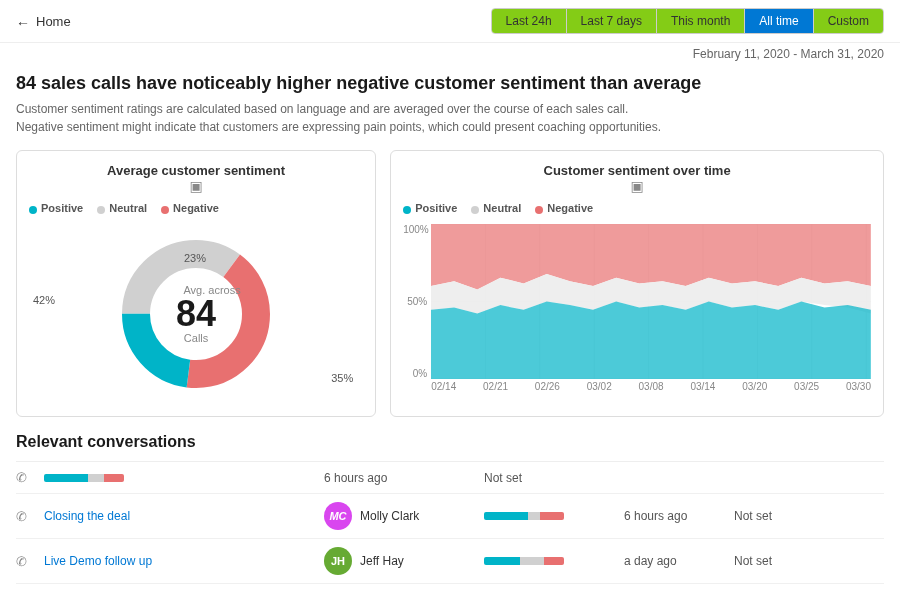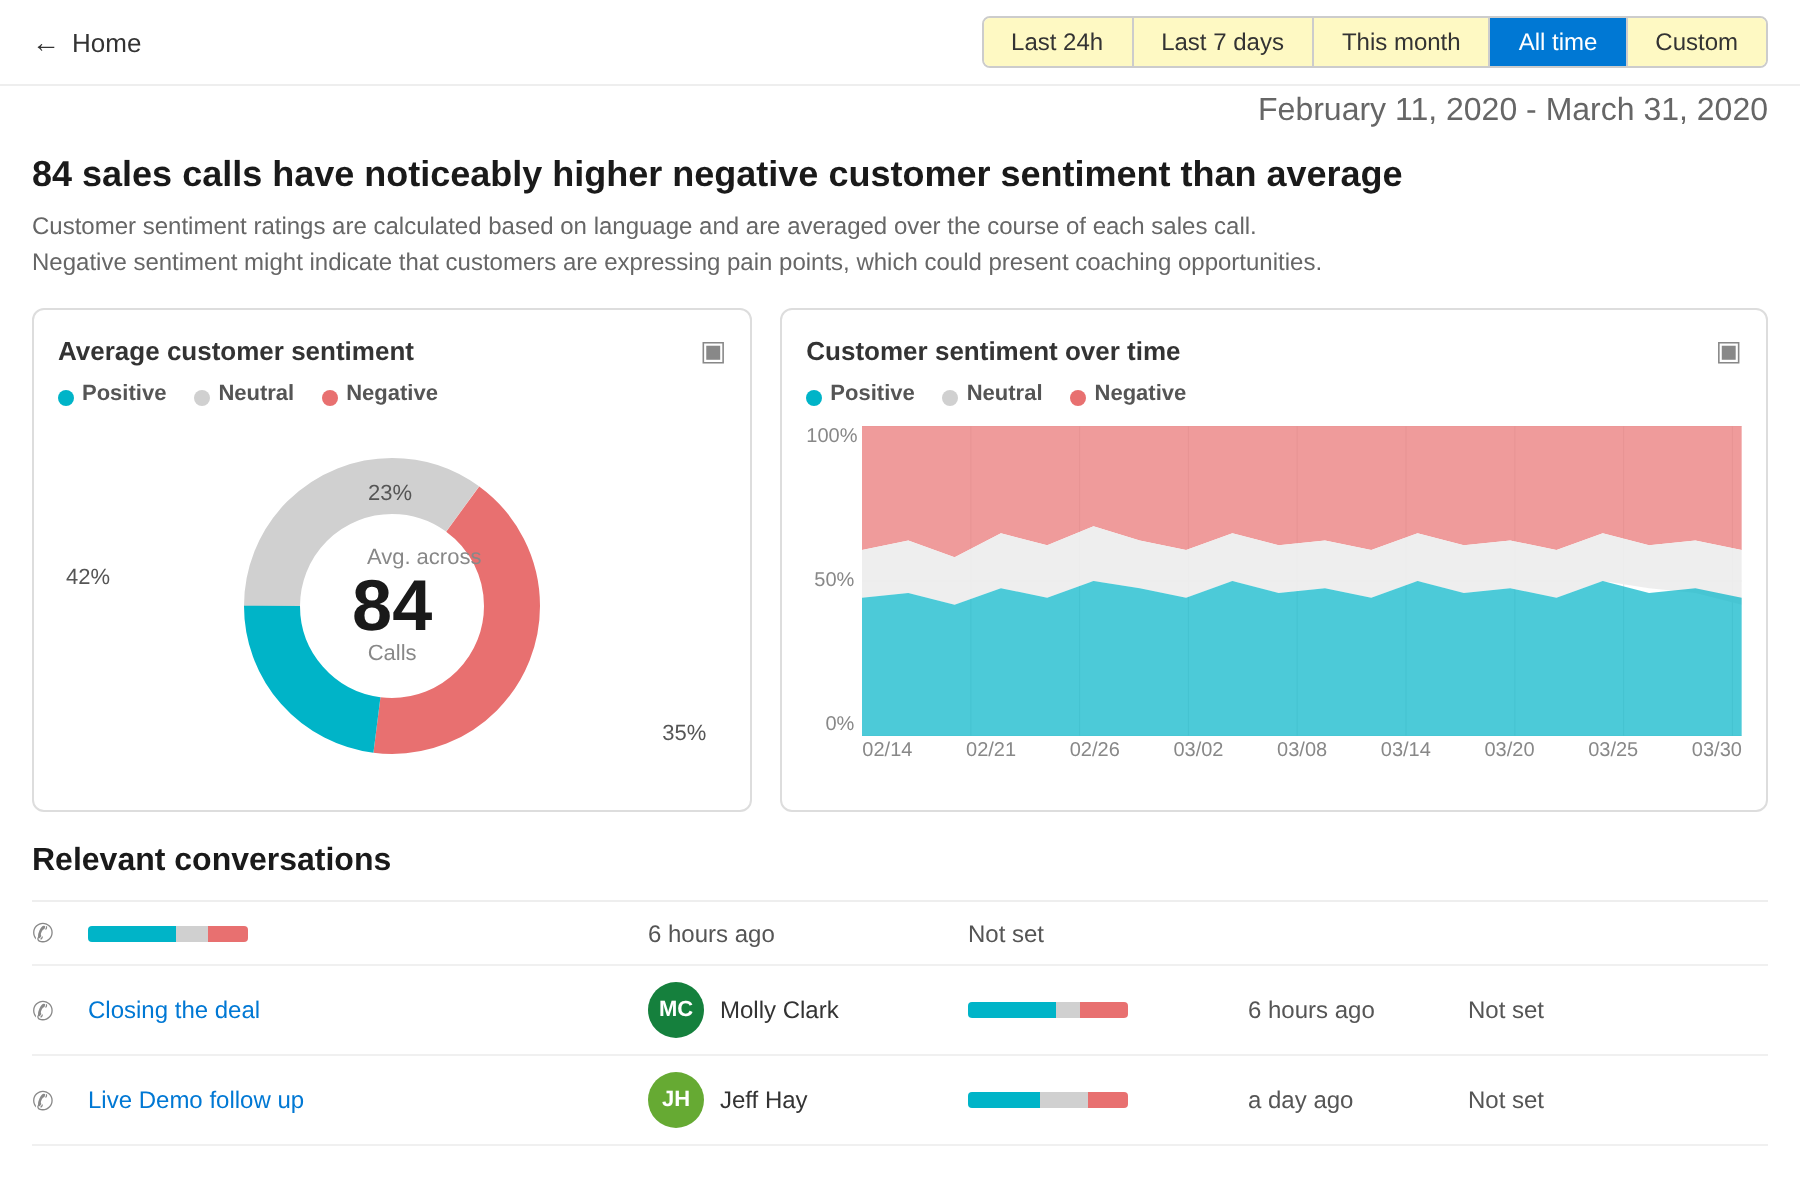--- a/index.html
+++ b/index.html
@@ -3,36 +3,36 @@
   <meta charset="utf-8">
   <style>
     * { box-sizing: border-box; margin: 0; padding: 0; }
     body { font-family: 'Segoe UI', Arial, sans-serif; background: #fff; color: #333; font-size: 13px; width: 900px; height: 600px; overflow: hidden; }
 
     
     .header { display: flex; align-items: center; justify-content: space-between; padding: 8px 16px; border-bottom: 1px solid #eee; }
     .back-link { display: flex; align-items: center; gap: 6px; color: #333; text-decoration: none; font-size: 13px; cursor: pointer; }
     .back-arrow { font-size: 14px; }
     .time-filters { display: flex; gap: 0; border: 1px solid #ccc; border-radius: 4px; overflow: hidden; }
-    .time-btn { padding: 5px 14px; background: #fef9c3; border: none; border-right: 1px solid #ccc; cursor: pointer; font-size: 12px; color: #333; }
+    .time-btn { padding: 5px 14px; background: #84cc16; border: none; border-right: 1px solid #ccc; cursor: pointer; font-size: 12px; color: #333; }
     .time-btn:last-child { border-right: none; }
     .time-btn.active { background: #0078d4; color: #fff; }
 
     
-    .date-range { text-align: right; padding: 4px 16px; font-size: 16px; color: #666; }
+    .date-range { text-align: right; padding: 4px 16px; font-size: 12px; color: #666; }
 
     
     .main { padding: 8px 16px; }
     .headline { font-size: 18px; font-weight: 600; margin-bottom: 6px; color: #1a1a1a; }
     .subtitle { font-size: 12px; color: #666; line-height: 1.5; margin-bottom: 14px; }
 
     
     .charts-row { display: flex; gap: 14px; margin-bottom: 16px; }
     .chart-card { border: 1px solid #ddd; border-radius: 6px; padding: 12px; flex: 1; }
-    .chart-title-row { display: flex; justify-content: space-between; align-items: center; margin-bottom: 8px; }
+    .chart-title-row { display: flex; justify-content: center; align-items: center; margin-bottom: 8px; flex-direction: column; }
     .chart-title { font-size: 13px; font-weight: 600; color: #333; }
     .chart-icon { color: #888; font-size: 14px; }
 
     
     .legend { display: flex; gap: 14px; margin-bottom: 10px; }
     .legend-item { display: flex; align-items: flex-end; gap: 4px; font-size: 11px; color: #555; font-weight: bold; }
     .legend-dot { width: 8px; height: 8px; border-radius: 50%; }
     .dot-positive { background: #00b4c8; }
     .dot-neutral { background: #d0d0d0; }
     .dot-negative { background: #e87070; }
@@ -50,21 +50,21 @@
     
     .section-title { font-size: 16px; font-weight: 600; margin-bottom: 10px; color: #1a1a1a; }
     .table-container { border-top: 1px solid #eee; }
     .table-header { display: grid; grid-template-columns: 28px 1fr 160px 140px 110px 150px; padding: 6px 0; border-bottom: 1px solid #eee; }
     .table-header-cell { font-size: 11px; color: #888; font-weight: 500; }
     .table-row { display: grid; grid-template-columns: 28px 1fr 160px 140px 110px 150px; padding: 8px 0; border-bottom: 1px solid #f0f0f0; align-items: center; }
     .title-cell { font-size: 12px; color: #0078d4; cursor: pointer; }
     .owner-cell { display: flex; align-items: center; gap: 8px; }
     .avatar { width: 28px; height: 28px; border-radius: 50%; display: flex; align-items: center; justify-content: font-size; font-size: 11px; font-weight: 700; color: #fff; justify-content: center; }
     .av-il { background: #0078d4; }
-    .av-mc { background: #15803d; }
+    .av-mc { background: #d946ef; font-style: italic; }
     .av-jh { background: #6a3; }
     .owner-name { font-size: 12px; }
     .sentiment-bar { display: flex; height: 8px; width: 80px; border-radius: 2px; overflow: hidden; }
     .sent-pos { background: #00b4c8; }
     .sent-neu { background: #d0d0d0; }
     .sent-neg { background: #e87070; }
     .added-cell { font-size: 12px; color: #555; }
     .opp-cell { font-size: 12px; color: #555; }
   </style>
 </head>

